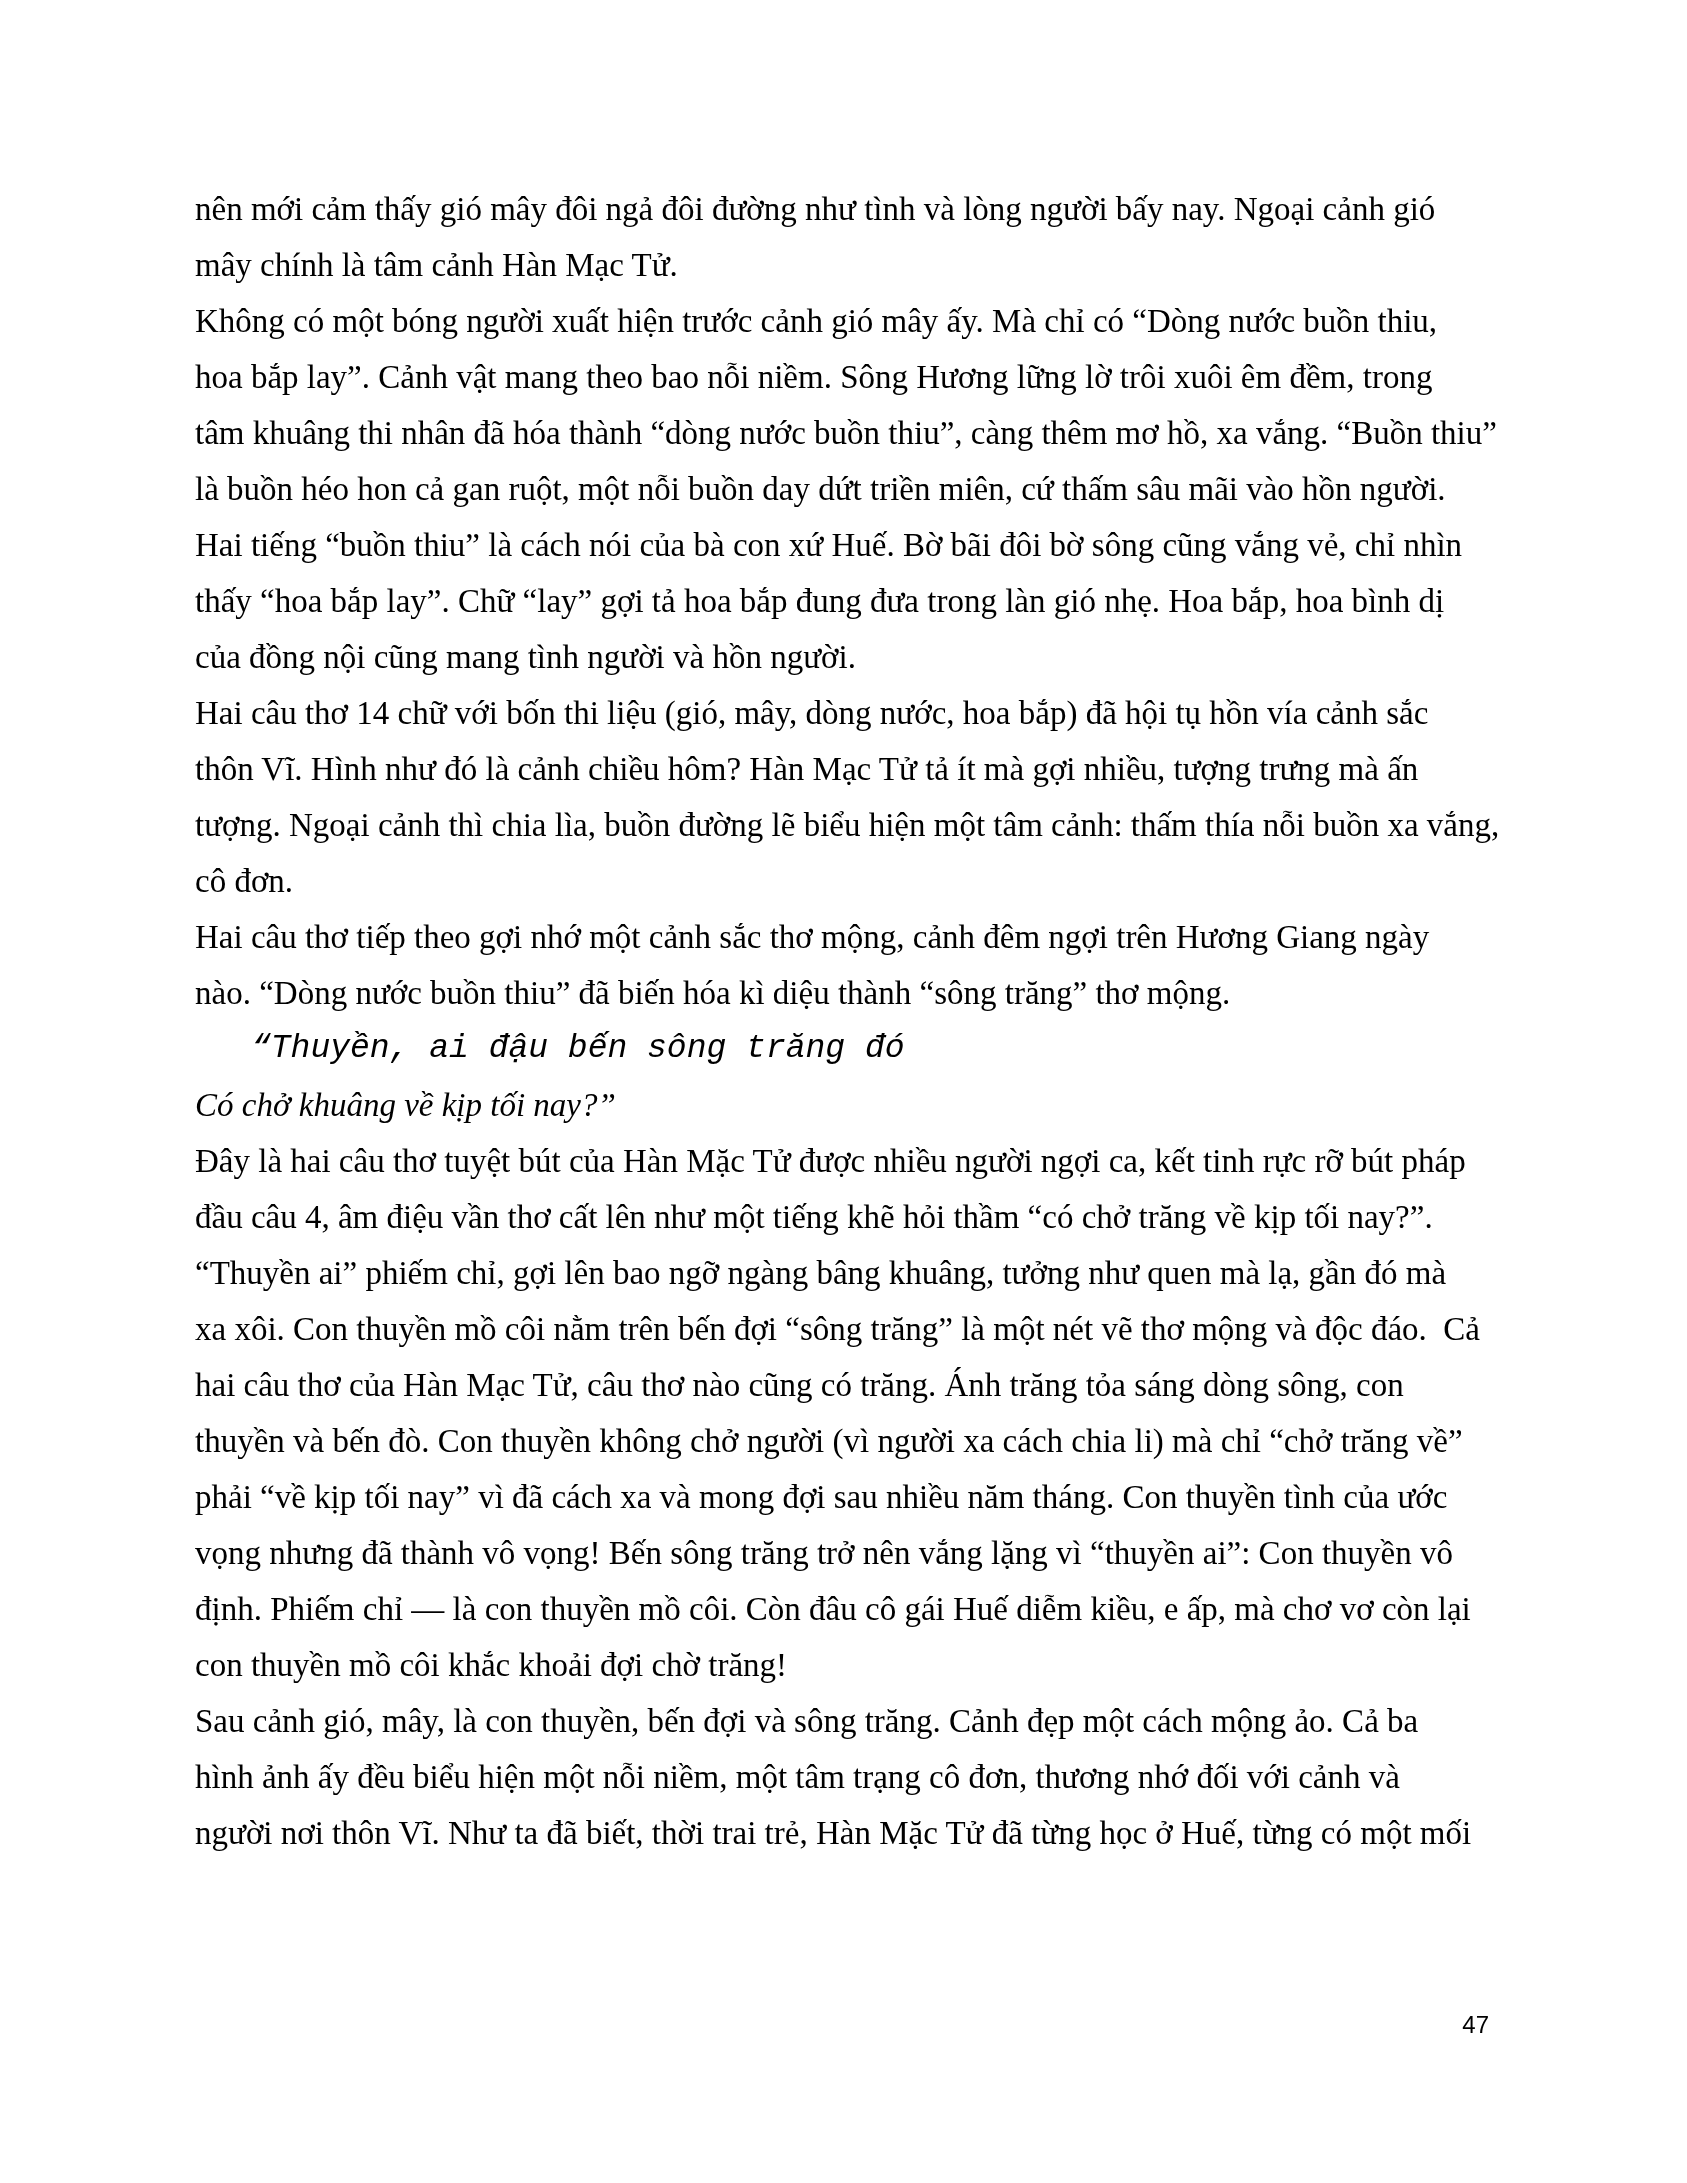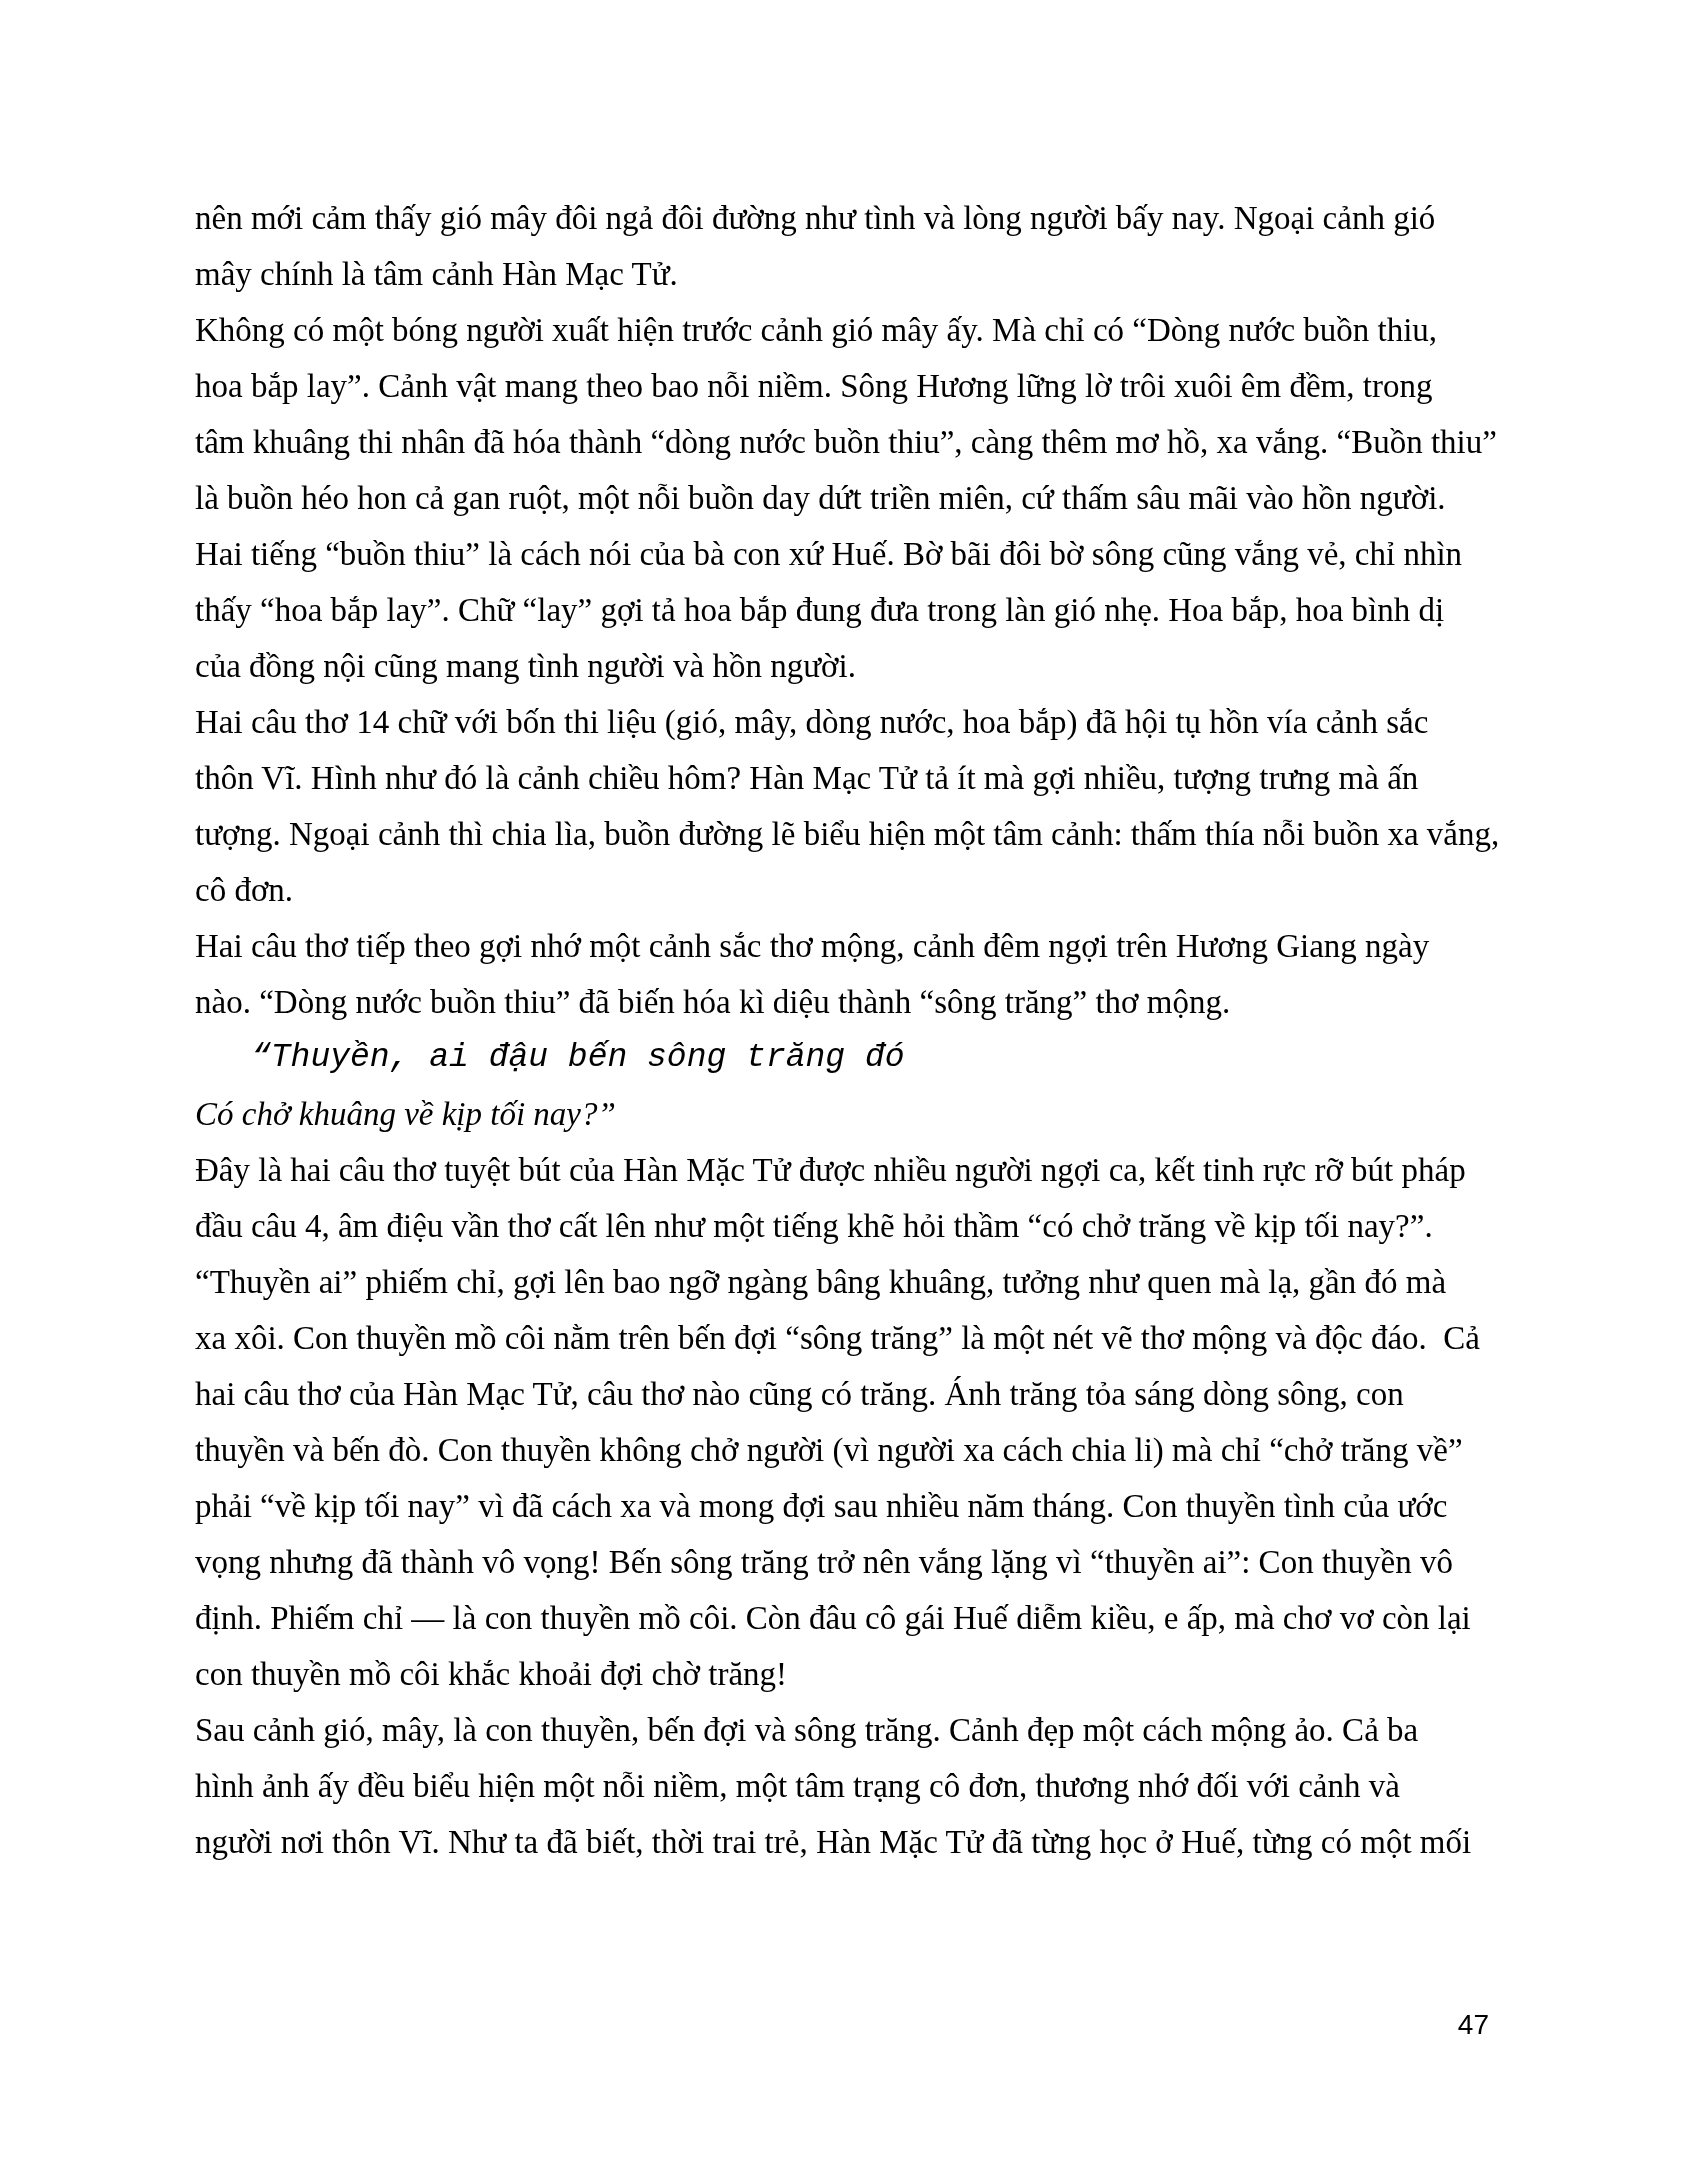--- a/index.html
+++ b/index.html
@@ -12,42 +12,42 @@
     width: 1687px;
     height: 2183px;
     background: #ffffff;
     overflow: hidden;
     font-family: "Liberation Serif", serif;
     color: #000000;
   }
   .content {
     position: absolute;
     left: 195px;
-    top: 190px;
+    top: 181px;
     width: 1307px;
   }
   .line {
     font-size: 33px;
     line-height: 56px;
     white-space: pre;
     color: #000000;
   }
   .line.italic {
     font-style: italic;
   }
   .line.indent {
     padding-left: 56px;
     font-family: Liberation Mono, monospace;
   }
   .footer {
     position: absolute;
     top: 2009px;
     right: 198px;
     font-family: "Liberation Sans", sans-serif;
-    font-size: 28px;
+    font-size: 24px;
     line-height: 32px;
     color: #000000;
   }
 </style>
 </head>
 <body>
 
 <div class="page">
   <div class="content">
       <div class="line">nên mới cảm thấy gió mây đôi ngả đôi đường như tình và lòng người bấy nay. Ngoại cảnh gió</div>

